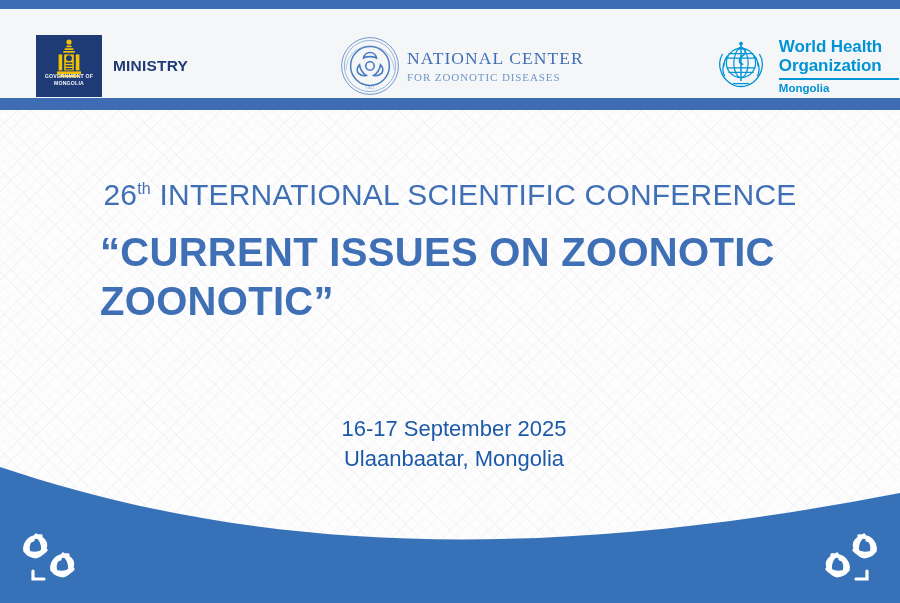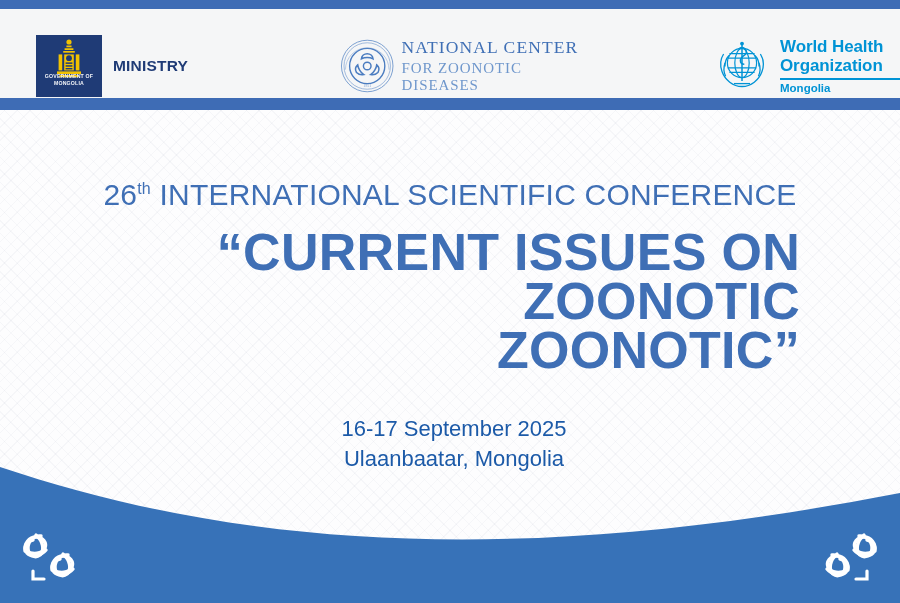--- a/index.html
+++ b/index.html
@@ -92,21 +92,21 @@
 
   
   .nczd-seal { width: 60px; height: 60px; }
   .nczd-text { margin-left: 7px; color: #4a7cc0; }
   .nczd-l1 {
     font-family: "Liberation Serif", serif;
     font-size: 17.5px; letter-spacing: 1.1px; color: #3f6fb5;
   }
   .nczd-l2 {
     font-family: "Liberation Serif", serif;
-    font-size: 15px; letter-spacing: .9px; color: #6f97cc; margin-top: 2px;
+    font-size: 11px; letter-spacing: .9px; color: #6f97cc; margin-top: 2px;
   }
 
   
   .who-emblem { width: 58px; height: 54px; }
   .who-text { margin-left: 9px; }
   .who-l1, .who-l2 {
     color: #0093d5; font-size: 17px; font-weight: bold; line-height: 19px; letter-spacing: -0.1px;
   }
   .who-rule { width: 120px; height: 1.6px; background: #0093d5; margin: 3px 0 2px 0; }
   .who-country { color: #0093d5; font-size: 11.5px; font-weight: bold; }
@@ -122,23 +122,23 @@
     font-weight: normal;
     letter-spacing: .2px;
     white-space: nowrap;
   }
   .conf-line sup { font-size: 16px; vertical-align: super; }
 
   .main-title {
     position: absolute;
     left: 100px; top: 228px;
     width: 700px;
-    text-align: right;
+    text-align: left;
     color: #3f6fb5;
-    font-size: 52px;
+    font-size: 40px;
     font-weight: bold;
     line-height: 49px;
     letter-spacing: .3px;
   }
 
   .meta {
     position: absolute;
     left: 4px; top: 414px;
     width: 900px;
     text-align: center;

